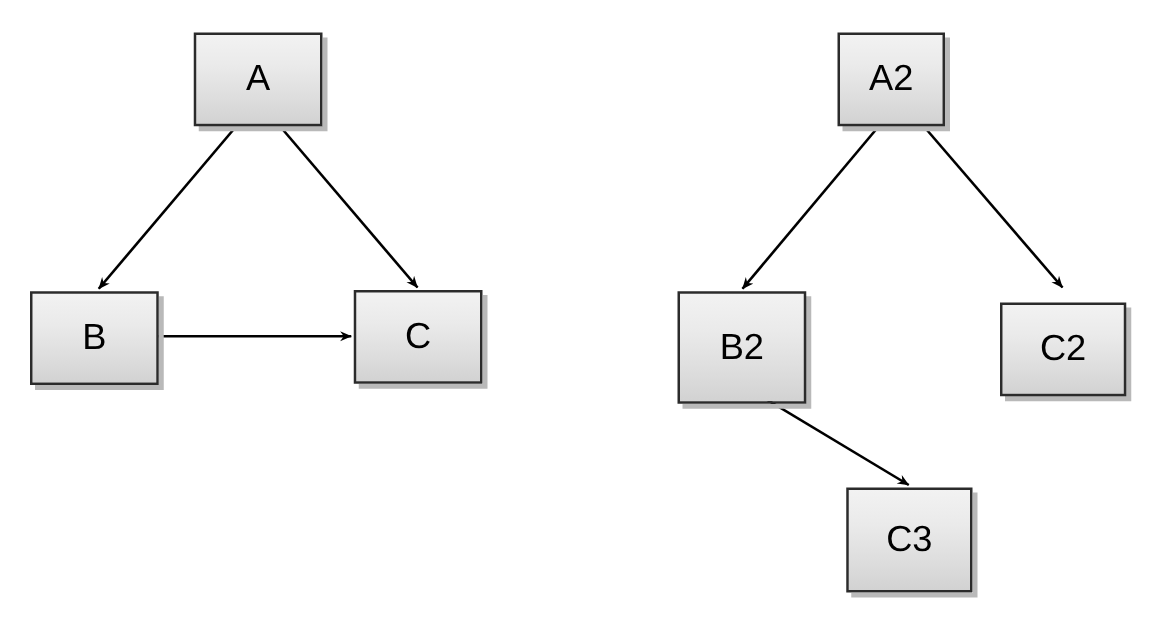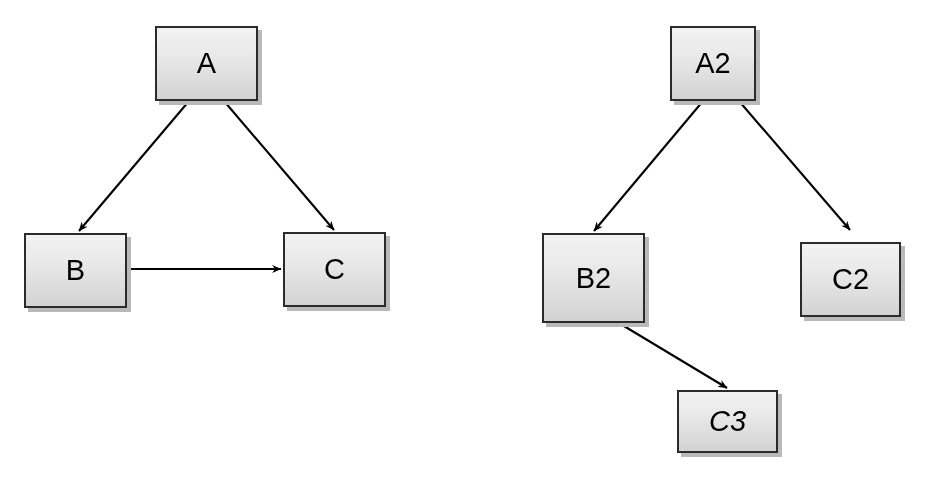--- a/index.html
+++ b/index.html
@@ -82,18 +82,18 @@
       </div>
       <div class="node" style="left: 670px; top: 26px; width: 86px; height: 75px;">
         <span class="node-label">A2</span>
       </div>
       <div class="node" style="left: 542px; top: 233px; width: 103px; height: 90px;">
         <span class="node-label">B2</span>
       </div>
       <div class="node" style="left: 800px; top: 232px; width: 101px; height: 75px; margin-top: 10px;">
         <span class="node-label">C2</span>
       </div>
-      <div class="node" style="left: 677px; top: 390px; width: 101px; height: 63px; font-style: italic;">
+      <div class="node" style="left: 677px; top: 390px; width: 101px; height: 84px;">
         <span class="node-label">C3</span>
       </div>
     </div>
 
 </div>
 
 </body></html>

